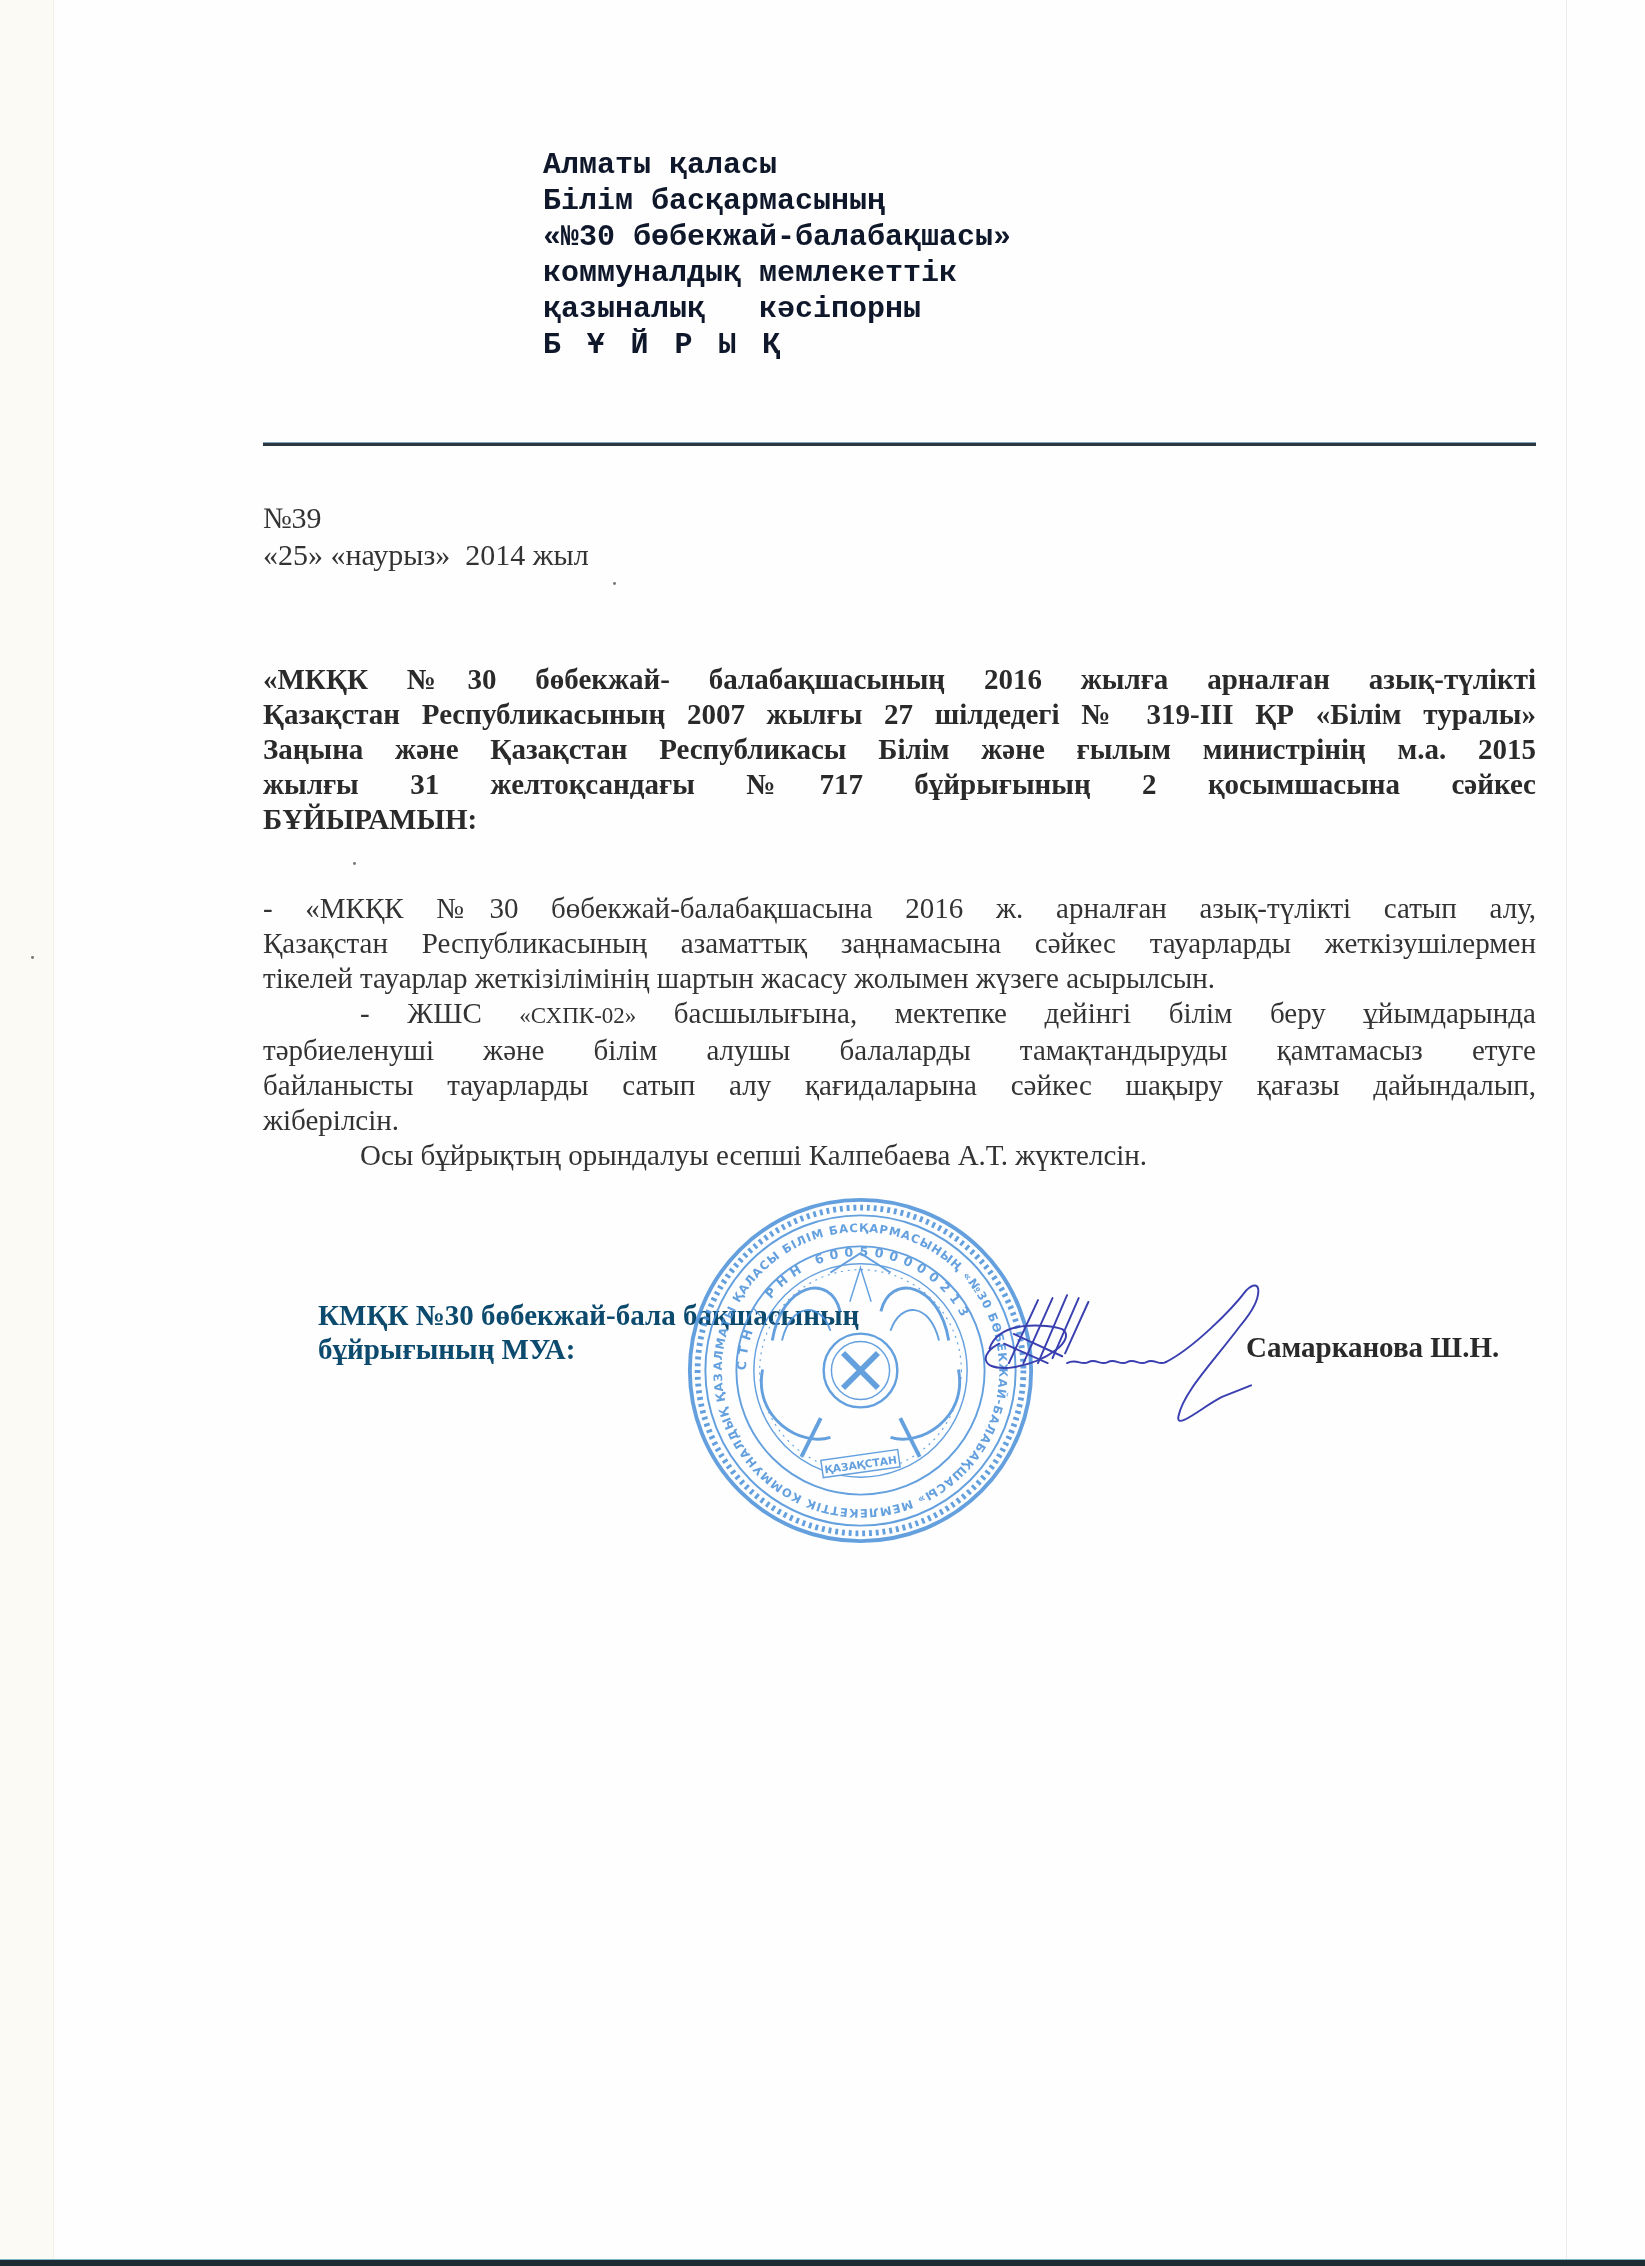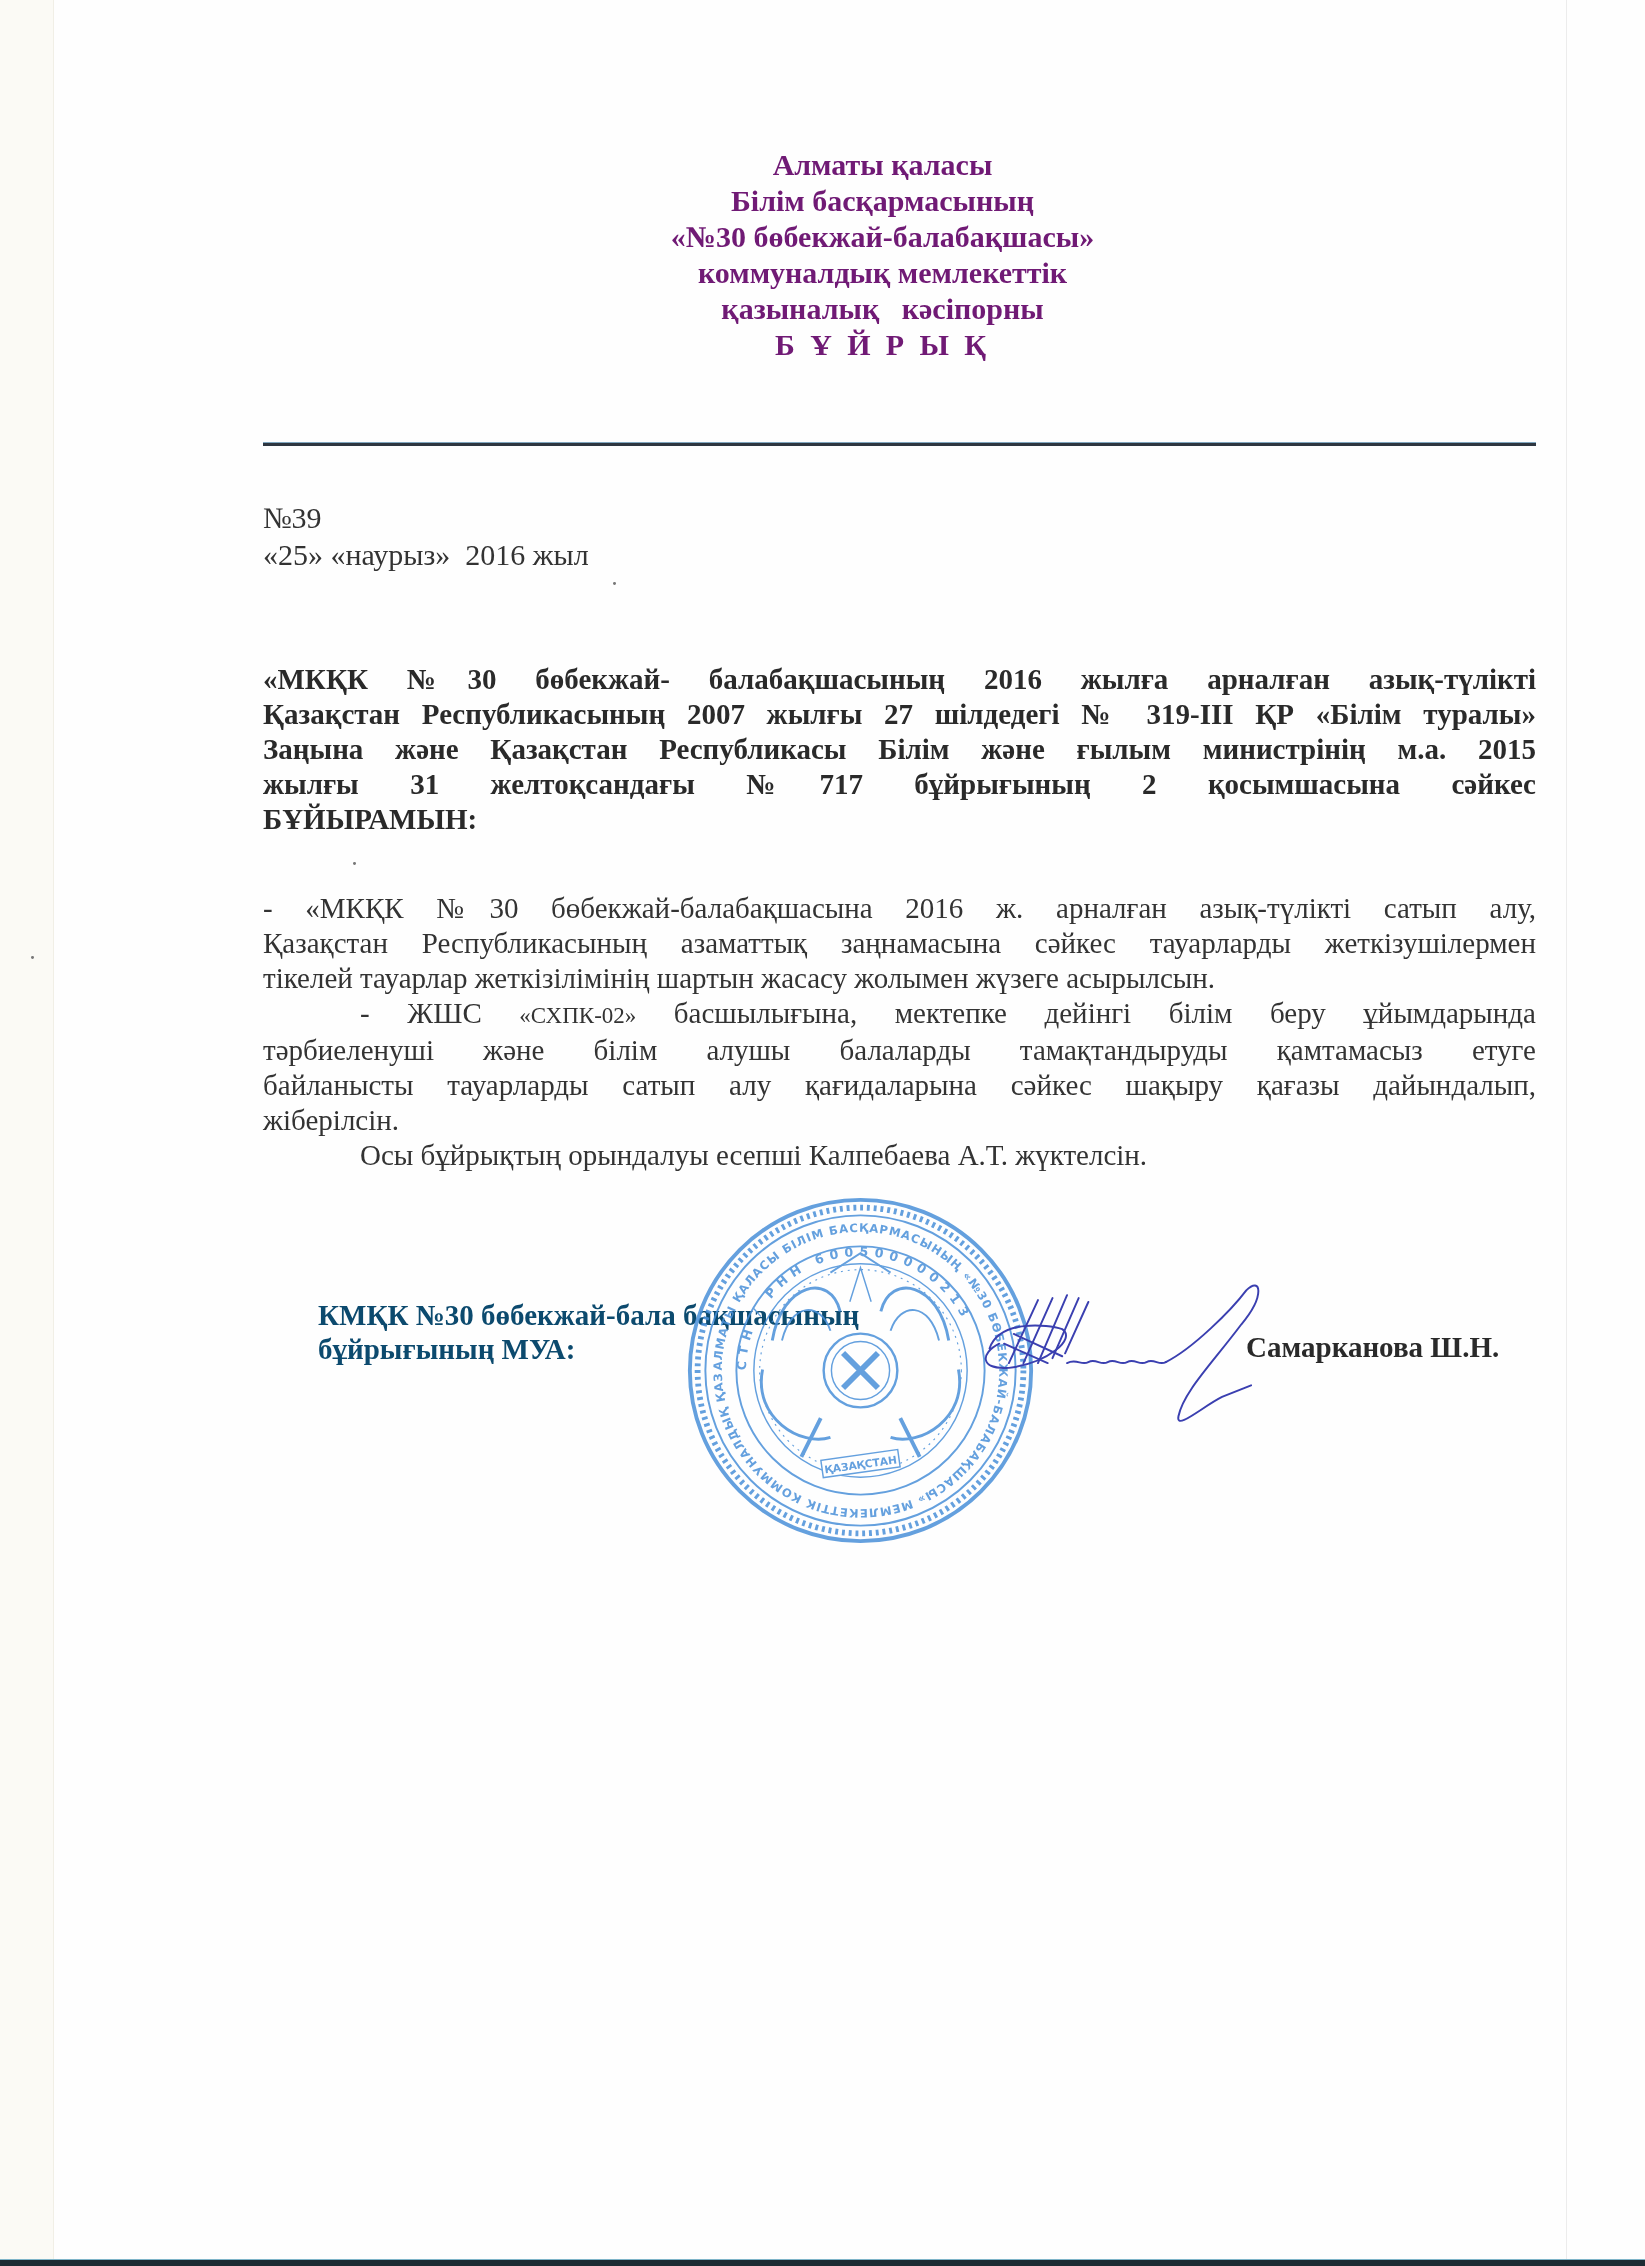--- a/index.html
+++ b/index.html
@@ -8,21 +8,21 @@
     background: #ffffff;
     font-family: "Liberation Serif", "DejaVu Serif", serif;
     color: #2a2a2a;
   }
   .page { position: absolute; inset: 0; background: #fefefe; }
   .left-shade { position: absolute; left: 0; top: 0; width: 53px; height: 2267px; background: #fbfaf5; border-right: 1px solid #f1efe6; }
   .right-edge-line { position: absolute; left: 1566px; top: 0; width: 1px; height: 2267px; background: #ececec; }
   .bottom-band { position: absolute; left: 0; top: 2259px; width: 1646px; height: 7.8px; background: #1d2b33; border-top: 1px solid #7fb5c9; }
   .speck { position: absolute; width: 2.9px; height: 2.9px; border-radius: 50%; background: #777; }
 
-  .header { position: absolute; left: 543px; top: 147px; width: 679px; text-align: center; font-weight: bold; font-size: 30px; line-height: 36px; color: #701a75; }
+  .header { position: absolute; left: 543px; top: 147px; width: 679px; font-weight: bold; font-size: 30px; line-height: 36px; color: #0f172a; font-family: Liberation Mono, monospace; }
   .header .title { letter-spacing: 3.9px; }
   .rule { position: absolute; left: 263px; top: 442px; width: 1273px; height: 2.9px; background: #2e3640; border-top: 1px solid #7fa6bf; }
 
   .meta { position: absolute; left: 263px; top: 452px; font-size: 30px; line-height: 37px; color: #333; margin-top: 47px; }
   .meta .date { white-space: pre; }
 
   .intro { position: absolute; left: 263px; top: 662px; width: 1273px; font-weight: bold; font-size: 29px; line-height: 35px; text-align: justify; color: #2a2a2a; }
   .intro .line { display: block; text-align: justify; text-align-last: justify; white-space: nowrap; }
   .intro .line.last { text-align-last: left; }
 
@@ -54,21 +54,21 @@
     <div>«№30 бөбекжай-балабақшасы»</div>
     <div>коммуналдық мемлекеттік</div>
     <div style="white-space:pre;">қазыналық   кәсіпорны</div>
     <div class="title">Б Ұ Й Р Ы Қ</div>
   </div>
 
   <div class="rule"></div>
 
   <div class="meta">
     <div>№39</div>
-    <div class="date">«25» «наурыз»  2016 жыл</div>
+    <div class="date">«25» «наурыз»  2014 жыл</div>
   </div>
 
   <div class="intro">
     <span class="line">«МКҚК №30 бөбекжай- балабақшасының 2016 жылға арналған азық-түлікті</span>
     <span class="line">Қазақстан Республикасының 2007 жылғы 27 шілдедегі № 319-ІІІ ҚР «Білім туралы»</span>
     <span class="line">Заңына және Қазақстан Республикасы Білім және ғылым министрінің м.а. 2015</span>
     <span class="line">жылғы 31 желтоқсандағы №717 бұйрығының 2 қосымшасына сәйкес</span>
     <span class="line last">БҰЙЫРАМЫН:</span>
   </div>
 

